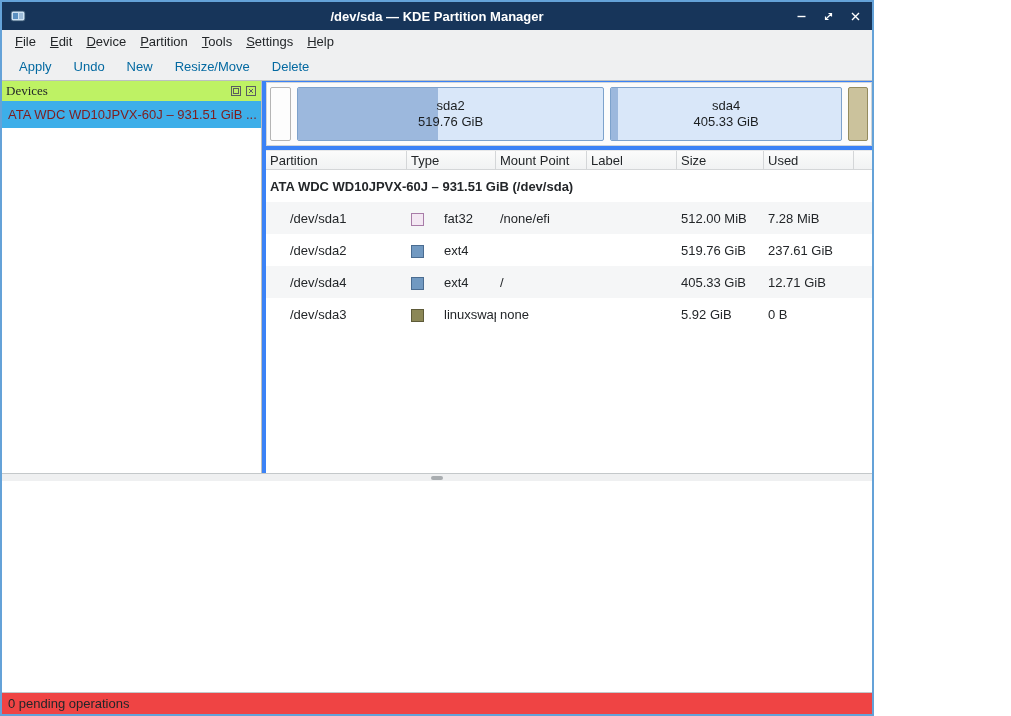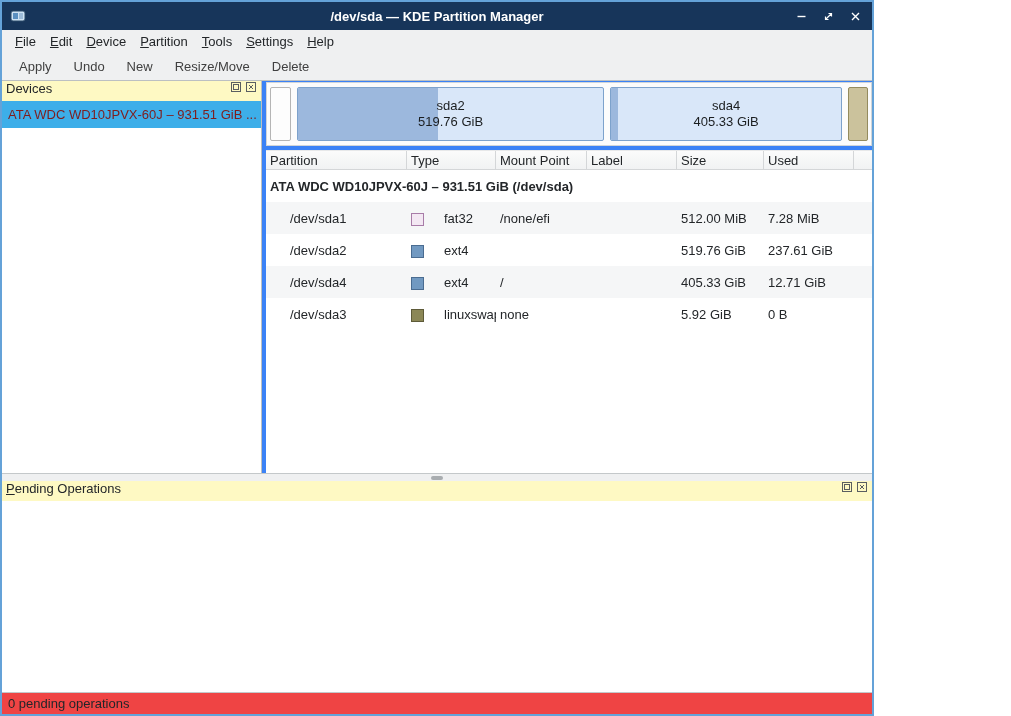--- a/index.html
+++ b/index.html
@@ -36,30 +36,31 @@
   }
   .menu-item { padding: 2px 7px; cursor: default; }
   .menu-item u { text-decoration: underline; }
 
   
   .toolbar {
     height: 28px; flex: 0 0 28px;
     display: flex; align-items: center;
     padding-left: 6px; background: #eff0f1;
   }
-  .tool-btn { padding: 4px 11px; color: #404040; }
+  .tool-btn { padding: 4px 11px; color: #0369a1; }
 
   
   .main { flex: 1 1 auto; min-height: 0; display: flex; border-top: 1px solid #bcc0c2; }
 
   .devices-panel { width: 260px; flex: 0 0 260px; display: flex; flex-direction: column; border-right: 1px solid #bcc0c2; background: #ffffff; }
   .dock-header {
-    height: 20px; flex: 0 0 20px; background: #fef9c3;
-    display: flex; align-items: flex-start; justify-content: space-between;
+    height: 20px; flex: 0 0 20px; background: #bef264;
+    display: flex; align-items: center; justify-content: space-between;
     padding: 0 4px 0 4px;
+    font-family: Liberation Serif, serif;
   }
   .dock-header .dock-title u { text-decoration: underline; }
   .dock-icons { display: flex; gap: 3px; align-items: center; }
   .dock-btn { display: flex; align-items: center; cursor: pointer; }
   .device-list { flex: 1; background: #ffffff; }
   .device-item {
     background: #3daee9; color: #7f1d1d;
     padding: 6px 6px; white-space: nowrap; overflow: hidden;
     cursor: default;
   }
@@ -301,37 +302,20 @@
         <div class="table-filler"></div>
       </div>
     </div>
   </div>
 
   <div class="hsplit">
     <div class="handle"></div>
   </div>
 
   <div class="pending-panel">
-    <div class="dock-header">
-      <span class="dock-title"><u>P</u>ending Operations</span>
-      <span class="dock-icons">
-        <span class="dock-btn">
-          <svg width="12" height="12" viewBox="0 0 12 12">
-              <rect x="1.5" y="1.5" width="9" height="9" fill="none" stroke="#5a5e61"></rect>
-              <rect x="3.5" y="3.5" width="5" height="5" fill="none" stroke="#5a5e61"></rect>
-            </svg>
-        </span>
-        <span class="dock-btn">
-          <svg width="12" height="12" viewBox="0 0 12 12">
-              <rect x="1.5" y="1.5" width="9" height="9" fill="none" stroke="#5a5e61"></rect>
-              <path d="M4 4 L8 8 M8 4 L4 8" stroke="#5a5e61" fill="none"></path>
-            </svg>
-        </span>
-      </span>
-    </div>
     <div class="pending-content"></div>
   </div>
 
   <div class="statusbar">
     <span>0 pending operations</span>
   </div>
 
 </div>
 
 </body></html>

